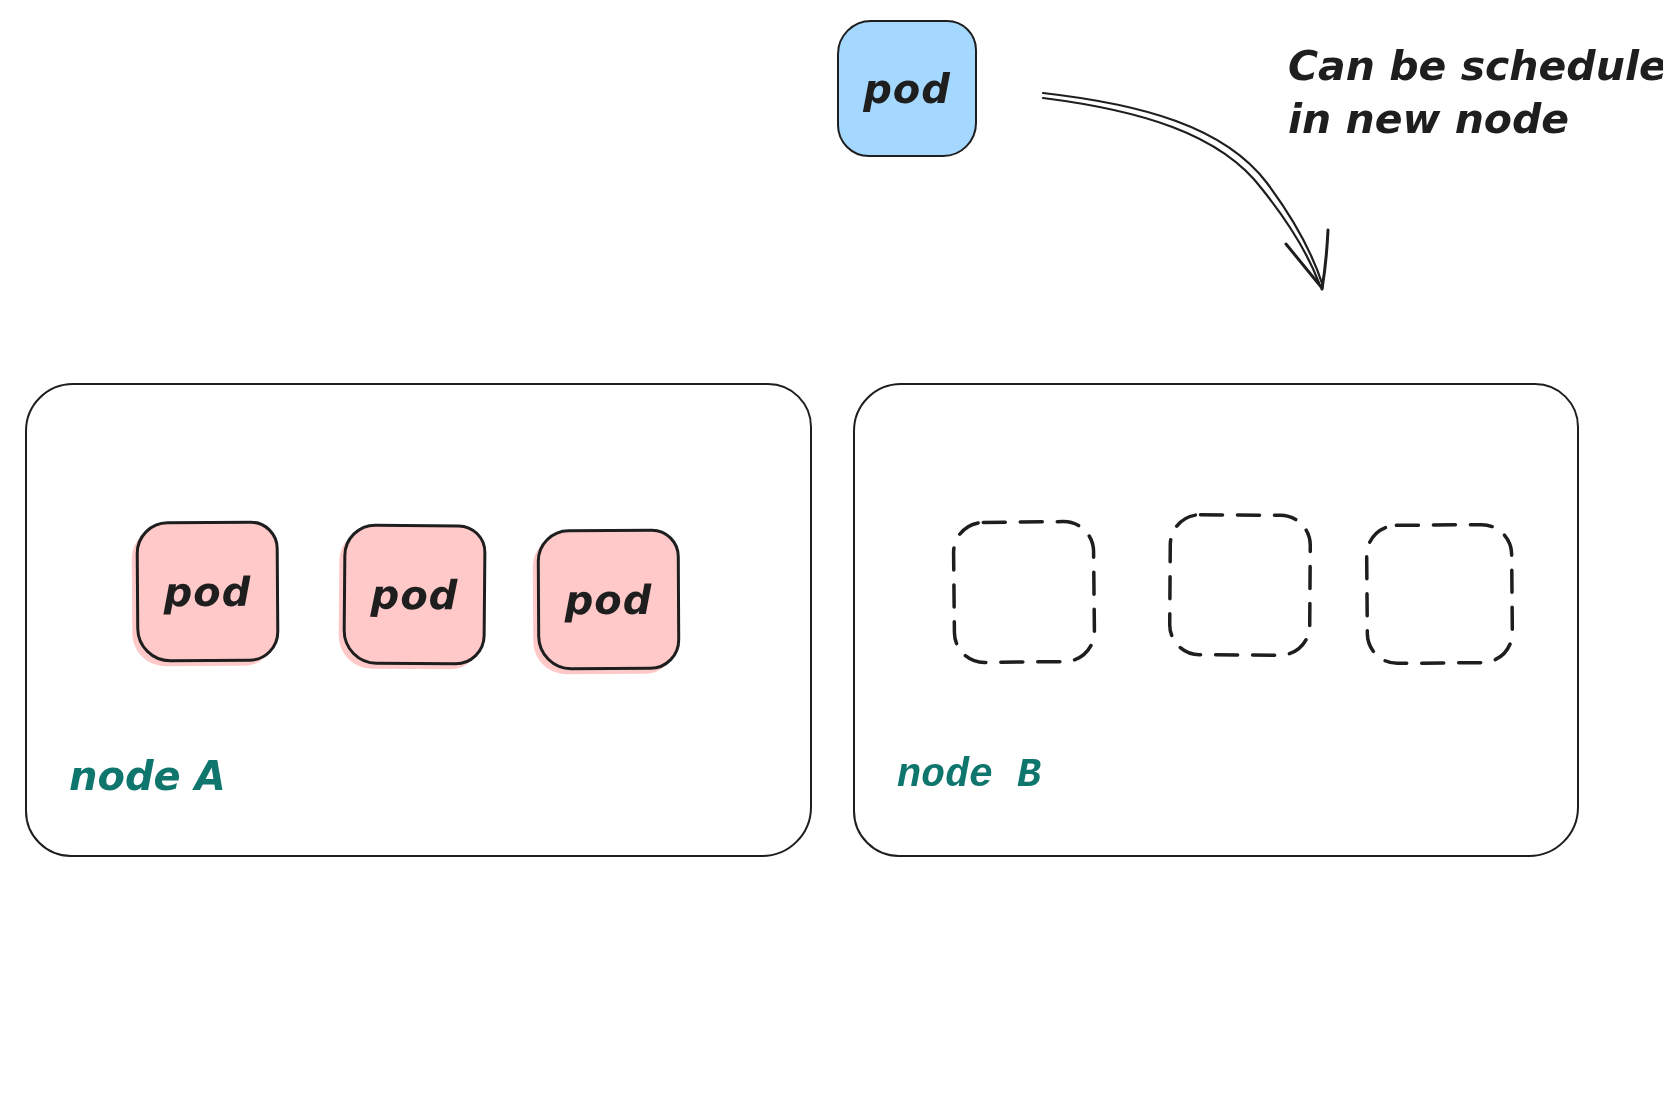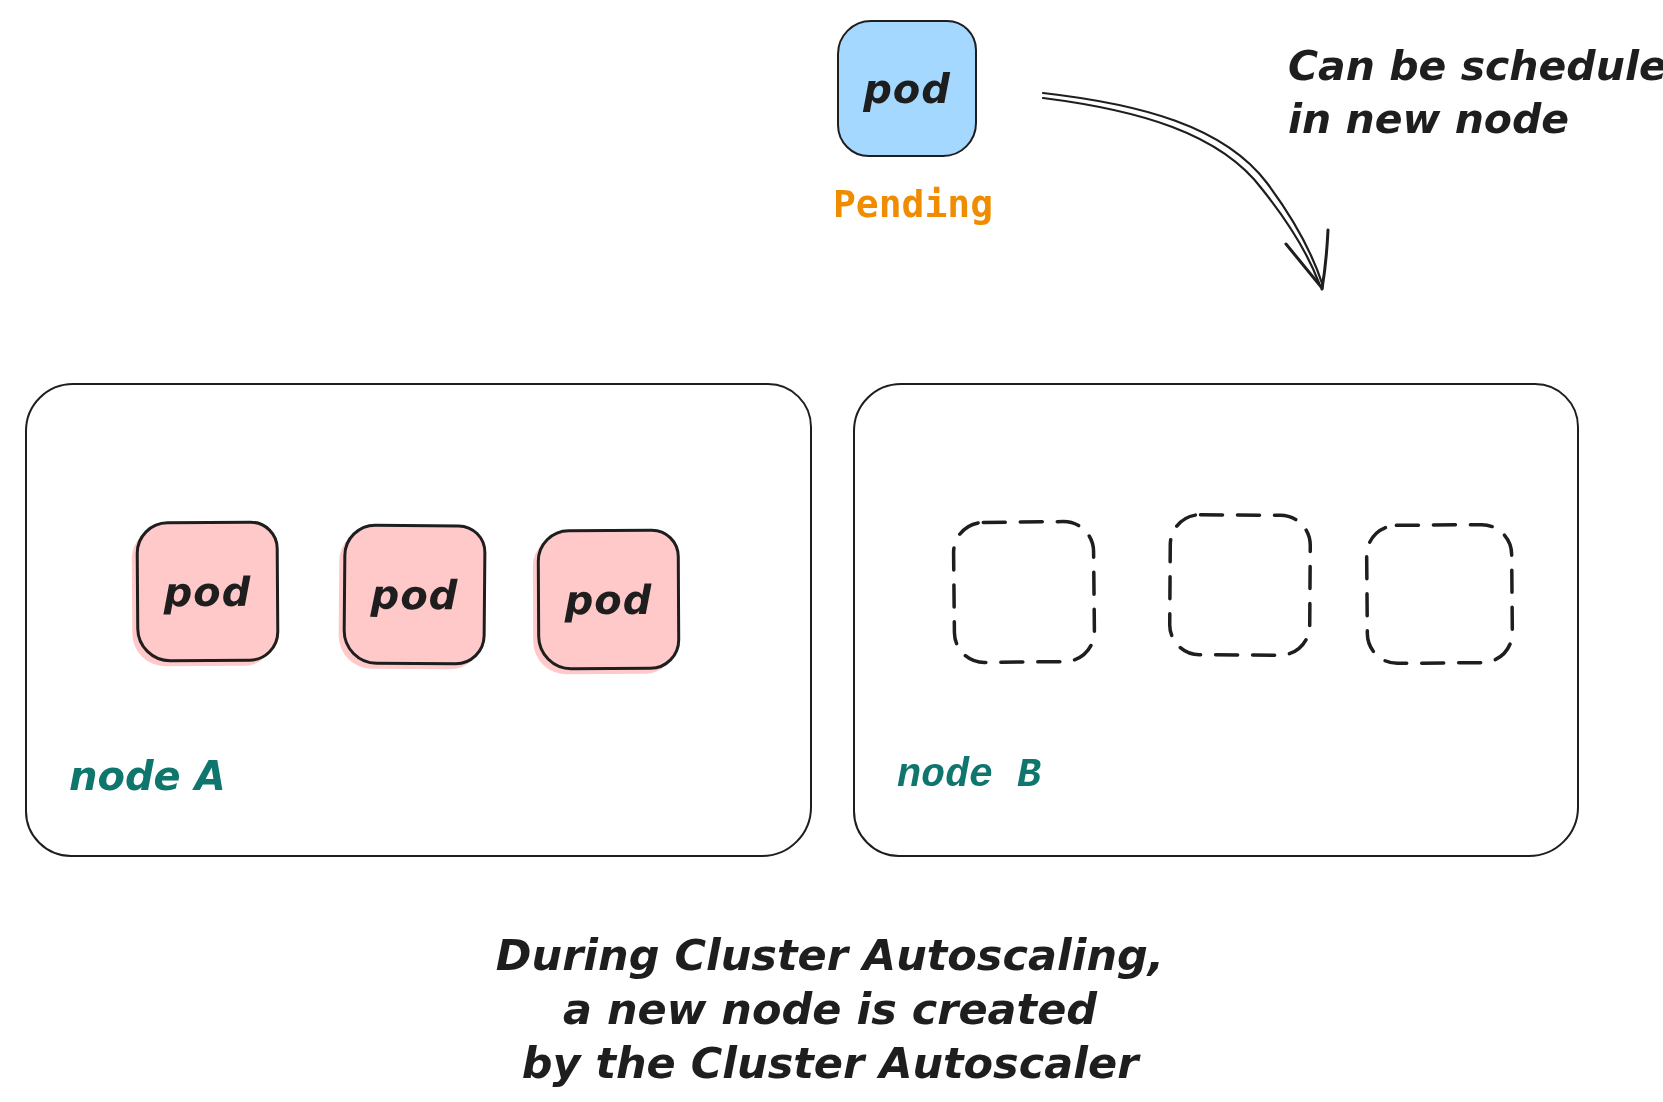--- a/index.html
+++ b/index.html
@@ -116,21 +116,20 @@
   }
 </style>
 </head>
 <body>
 
 <div class="canvas">
 
   <div class="pending-pod">
     <span class="pod-label">pod</span>
   </div>
-  <div class="pending-status">Pending</div>
 
   <div class="annotation">
     <div>Can be scheduled</div>
     <div>in new node</div>
   </div>
 
   <svg class="arrow-overlay" viewBox="0 0 1663 1102" xmlns="http://www.w3.org/2000/svg">
     <g fill="none" stroke="#1e1e1e" stroke-linecap="round">
       <path stroke-width="2.2" d="M 1043 93 C 1140 104 1224 126 1267 183 C 1294 219 1312 252 1323 286"></path>
       <path stroke-width="2.2" d="M 1043 98 C 1138 110 1220 133 1262 189 C 1290 224 1308 254 1319 283"></path>
@@ -156,19 +155,14 @@
     <svg class="slots-svg" viewBox="0 0 790 474" xmlns="http://www.w3.org/2000/svg">
       <g fill="none" stroke="#1e1e1e" stroke-width="3.5" stroke-linecap="round" stroke-dasharray="22 15">
         <rect x="99" y="137" width="140" height="140" rx="30" transform="rotate(-0.6 169 207)"></rect>
         <rect x="315" y="130" width="140" height="140" rx="30" transform="rotate(0.4 385 200)"></rect>
         <rect x="512" y="140" width="145" height="138" rx="30" transform="rotate(-0.5 584 209)"></rect>
       </g>
     </svg>
     <div class="node-label">node B</div>
   </div>
 
-  <div class="caption">
-    <div>During Cluster Autoscaling,</div>
-    <div>a new node is created</div>
-    <div>by the Cluster Autoscaler</div>
-  </div>
 
 </div>
 
 </body></html>

